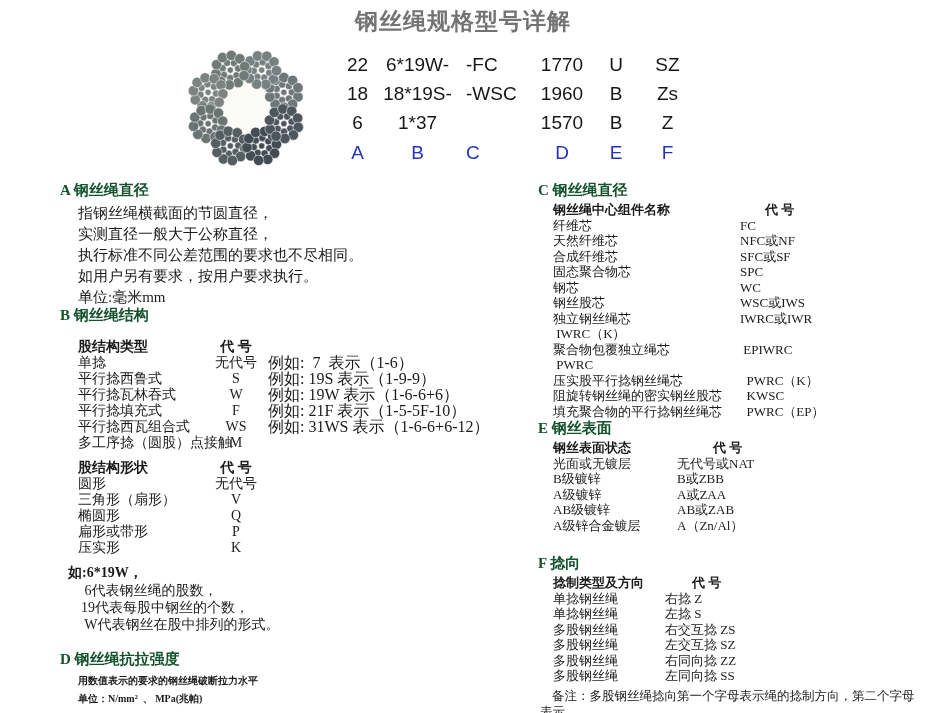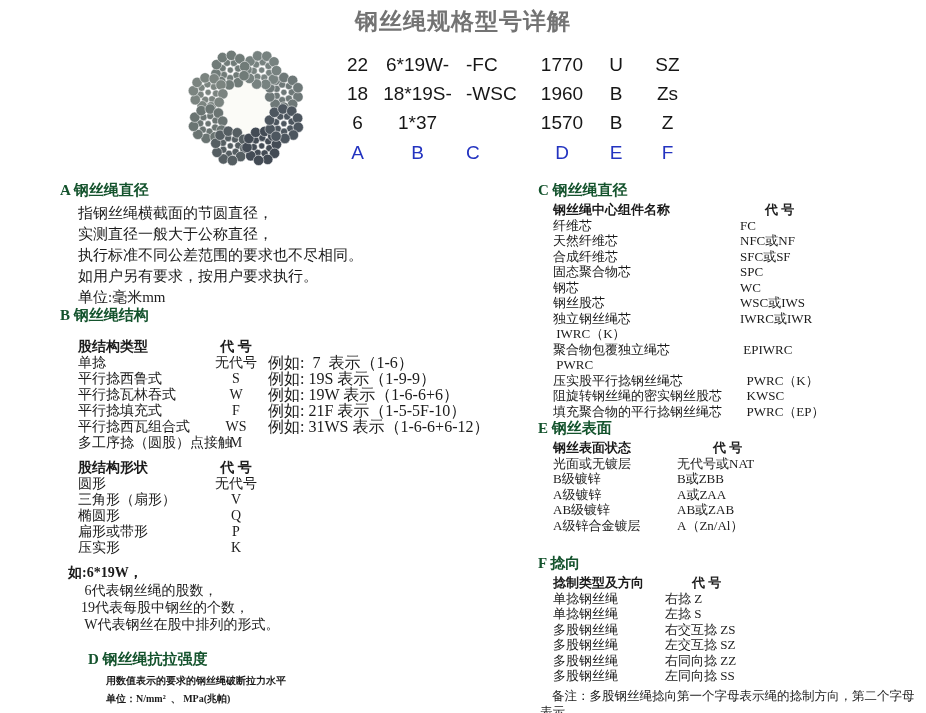--- a/index.html
+++ b/index.html
@@ -359,21 +359,21 @@
     <h3>如:6*19W，</h3>
     <div class="exlines">
 
     <div> 6代表钢丝绳的股数，</div>
         <div>19代表每股中钢丝的个数，</div>
         <div> W代表钢丝在股中排列的形式。</div>
       </div>
   </div>
 </section>
 
-<section class="sec" style="left:60px;top:650px;margin-left:28px;">
+<section class="sec" style="left:60px;top:650px;">
   <h2>D 钢丝绳抗拉强度</h2>
   <div class="dlines">
 
   <div>用数值表示的要求的钢丝绳破断拉力水平</div>
       <div>单位：N/mm²  、 MPa(兆帕)</div>
     </div>
 </section>
 
 <section class="sec sec-c" style="left:538px;top:181px;">
   <h2>C 钢丝绳直径</h2>

